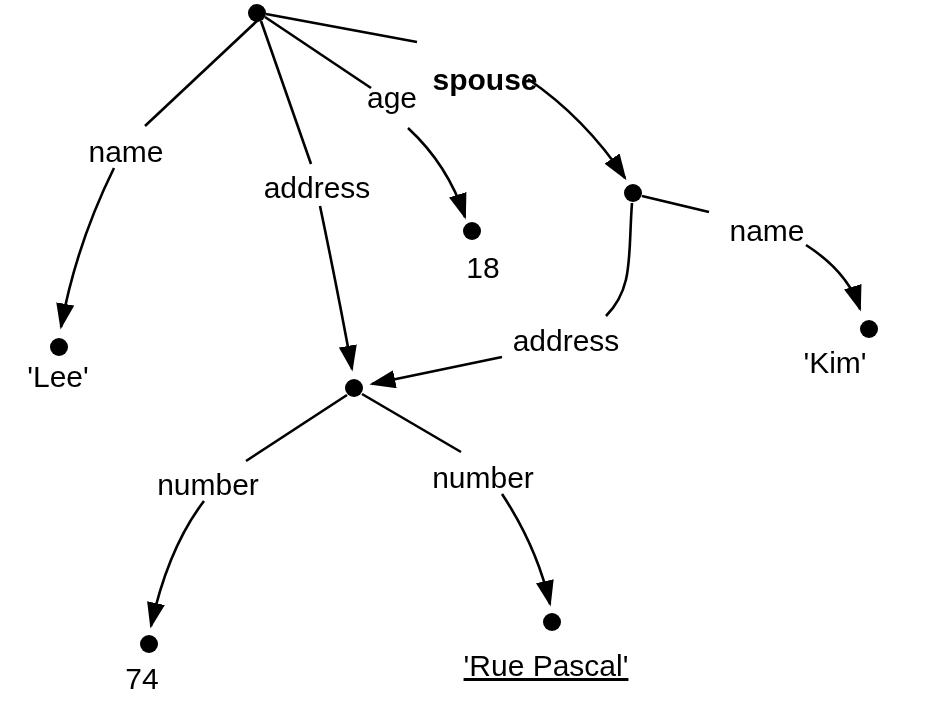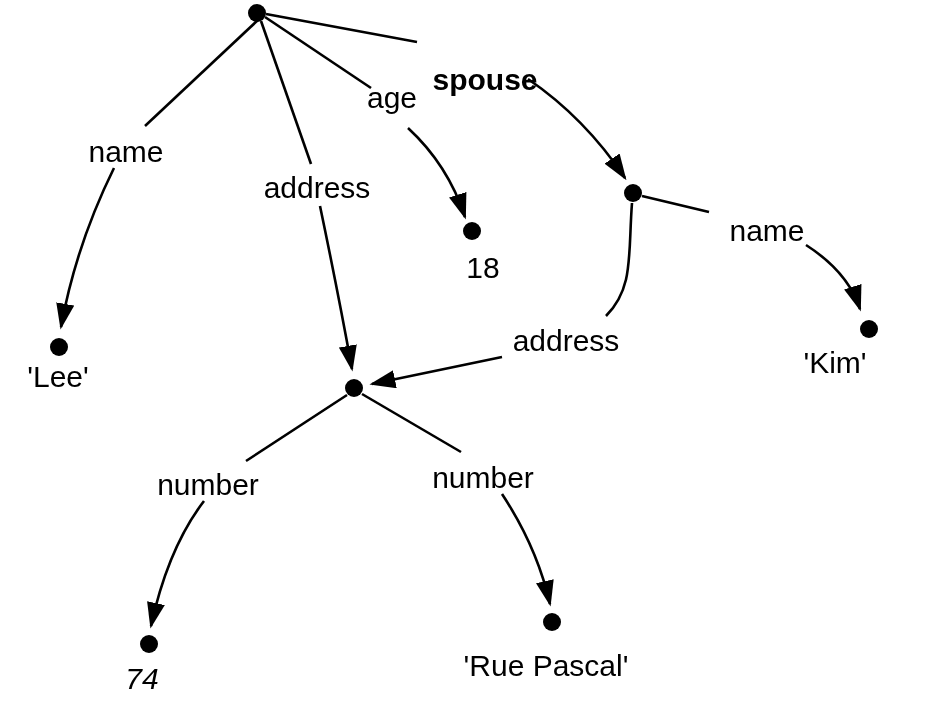--- a/index.html
+++ b/index.html
@@ -74,15 +74,15 @@
   <div class="edge-label" style="left: 317px; top: 188px;">address</div>
   <div class="edge-label" style="left: 392px; top: 98px;">age</div>
   <div class="edge-label" style="left: 485px; top: 80px; font-weight: bold;">spouse</div>
   <div class="edge-label" style="left: 767px; top: 231px;">name</div>
   <div class="edge-label" style="left: 566px; top: 341px;">address</div>
   <div class="edge-label" style="left: 208px; top: 485px;">number</div>
   <div class="edge-label" style="left: 483px; top: 478px;">number</div>
   <div class="value-label" style="left: 58px; top: 377px;">'Lee'</div>
   <div class="value-label" style="left: 483px; top: 268px;">18</div>
   <div class="value-label" style="left: 835px; top: 363px;">'Kim'</div>
-  <div class="value-label" style="left: 142px; top: 679px; font-style: italic;">74</div>
-  <div class="value-label" style="left: 546px; top: 666px;">'Rue Pascal'</div>
+  <div class="value-label" style="left: 142px; top: 679px;">74</div>
+  <div class="value-label" style="left: 546px; top: 666px; text-decoration: underline;">'Rue Pascal'</div>
 </div>
 
 </body></html>

